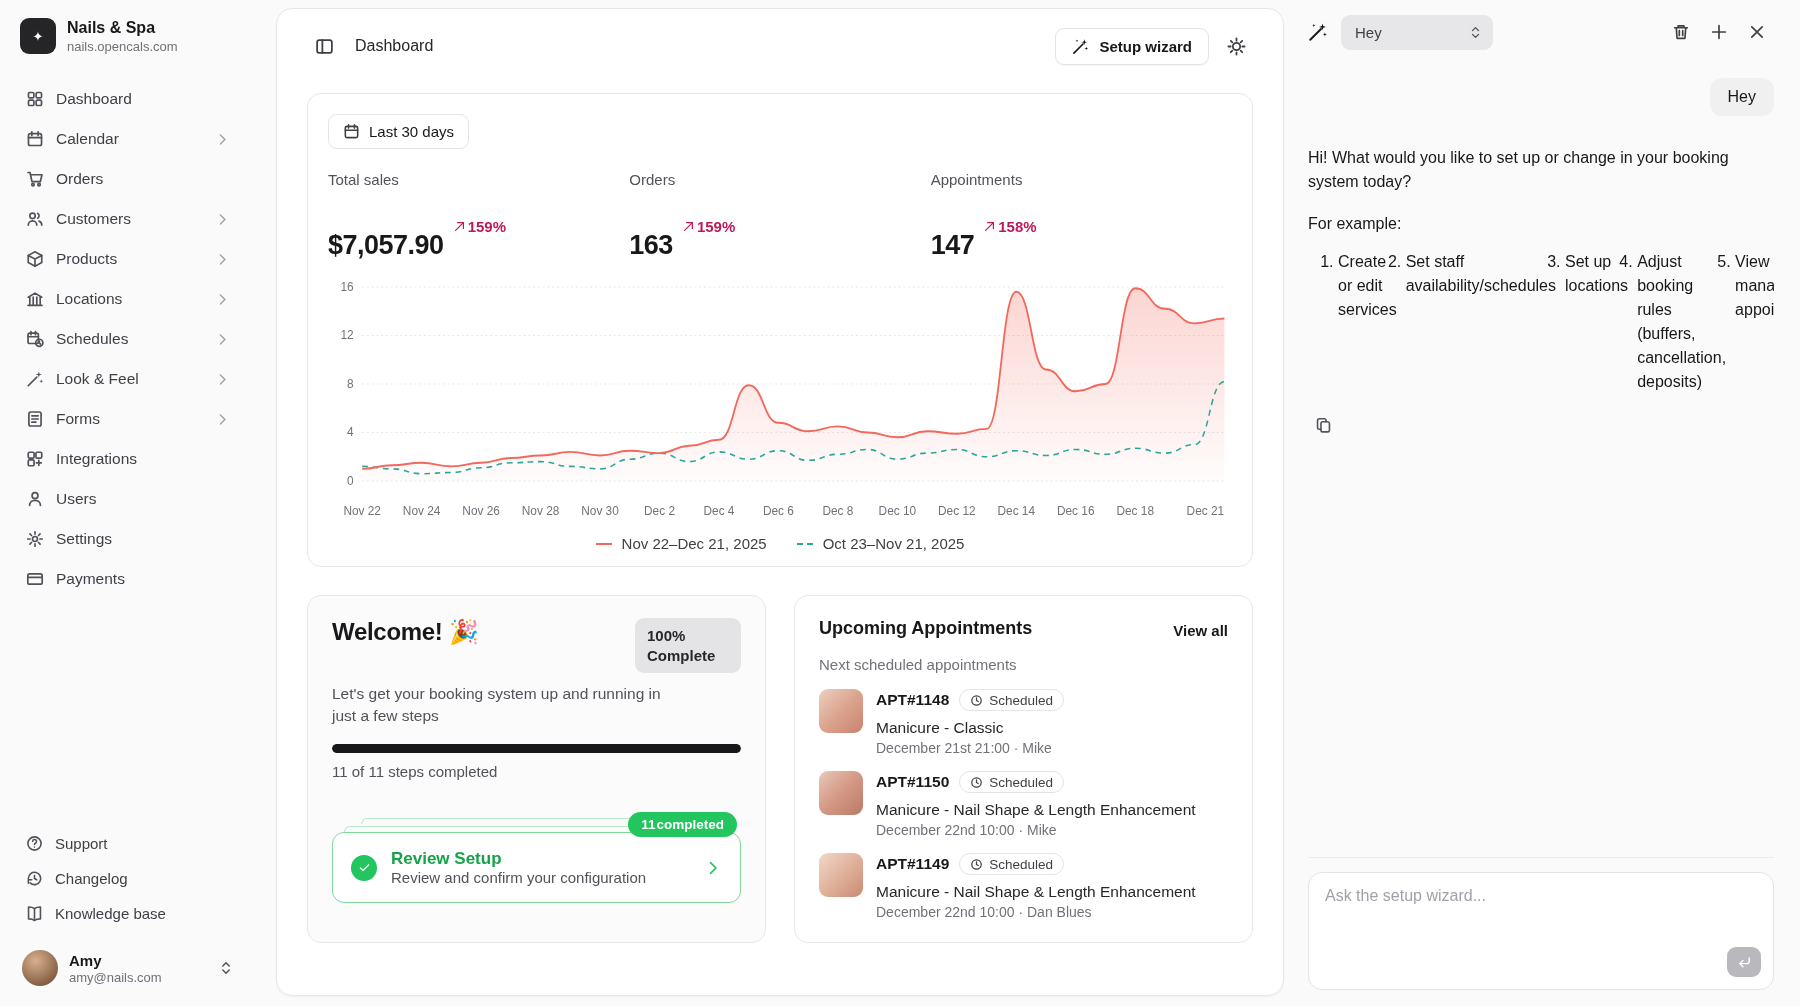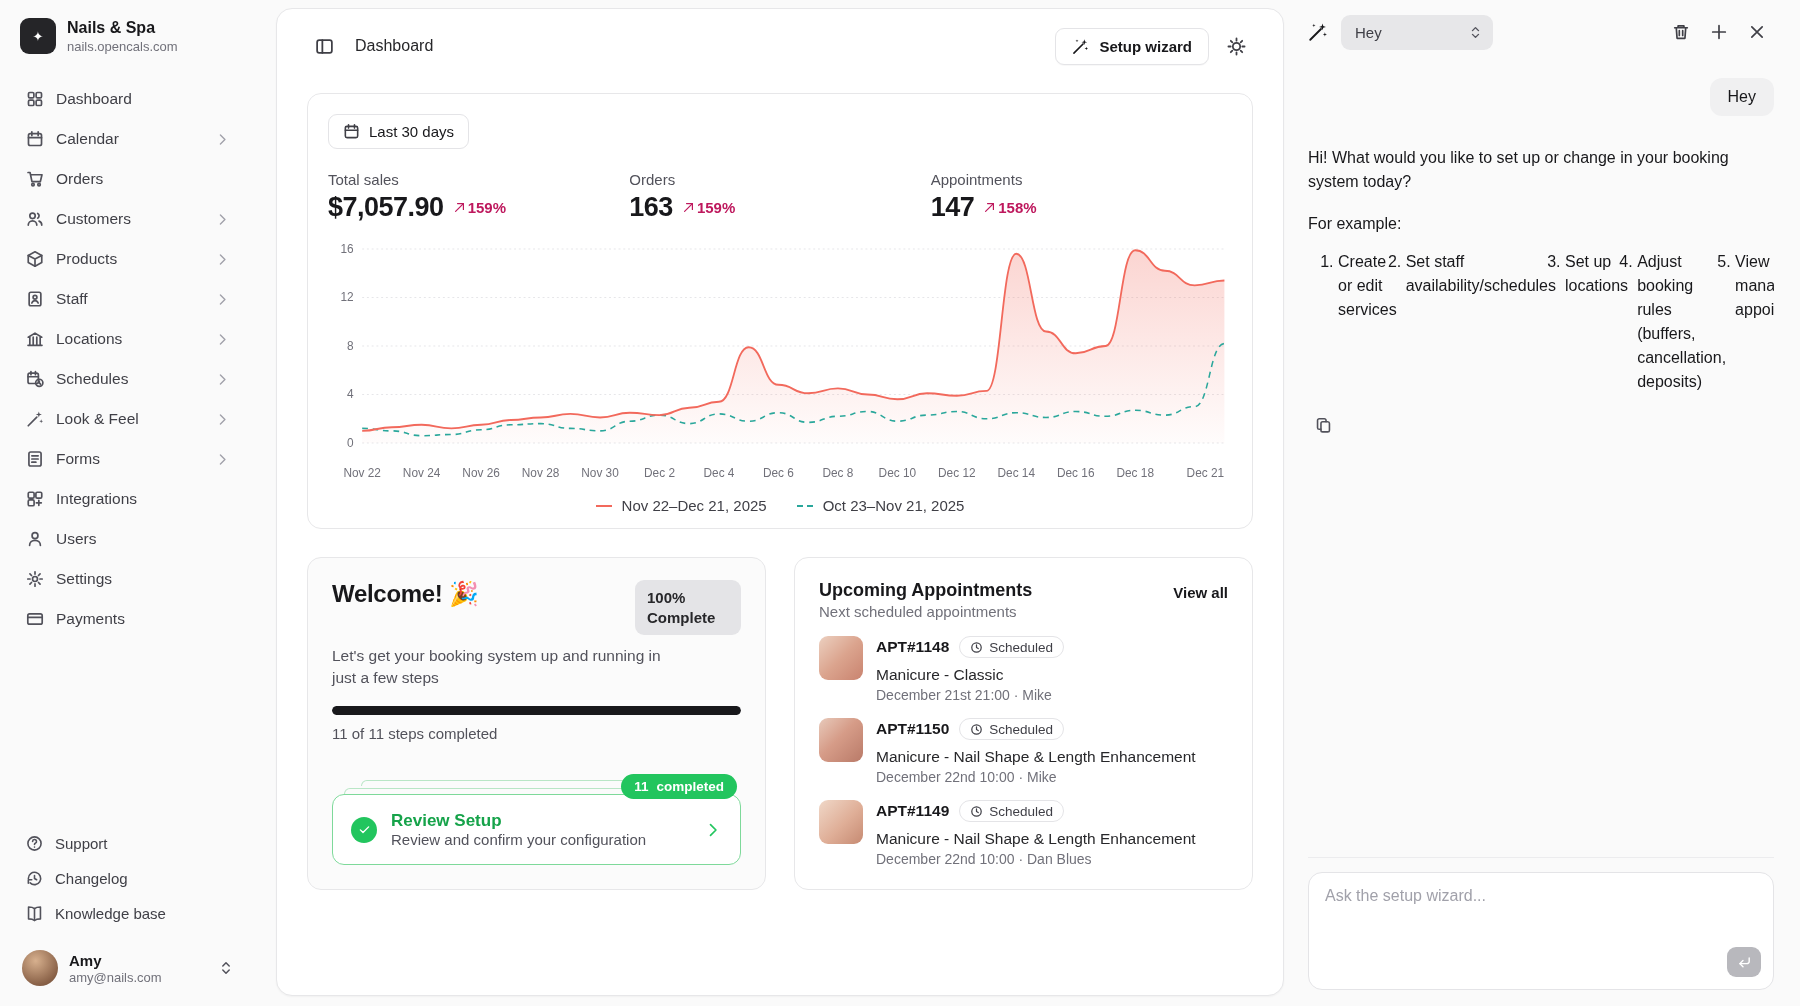--- a/index.html
+++ b/index.html
@@ -37,21 +37,21 @@
   .topbar-right{margin-left:auto;display:flex;align-items:center;gap:10px;}
   .btn-outline{display:inline-flex;align-items:center;gap:10px;border:1px solid #e4e4e7;background:#fff;border-radius:9px;padding:9px 16px;font-size:15px;font-weight:600;color:#18181b;cursor:pointer;box-shadow:0 1px 1px rgba(0,0,0,.03);font-family:inherit;}
   .btn-outline .ic{width:17px;height:17px;}
 
   .stats-card{border:1px solid #e7e7e9;border-radius:14px;margin-top:22px;padding:20px 20px 14px;}
   .range-btn{display:inline-flex;align-items:center;gap:9px;border:1px solid #e4e4e7;background:#fff;border-radius:9px;padding:8px 14px;font-size:15px;font-weight:500;cursor:pointer;font-family:inherit;color:#18181b;}
   .range-btn .ic{width:17px;height:17px;color:#3f3f46;}
   .stats-row{display:grid;grid-template-columns:1fr 1fr 1fr;margin-top:22px;}
   .stat-label{font-size:15px;color:#52525b;}
   .stat-value-row{display:flex;align-items:center;gap:9px;margin-top:4px;}
-  .stat-value{font-size:27px;font-weight:700;letter-spacing:-.5px;}
+  .stat-value{font-size:27px;font-weight:700;letter-spacing:-.5px;margin-top:38px;}
   .stat-delta{display:inline-flex;align-items:center;gap:2px;color:#be185d;font-size:15px;font-weight:600;}
   .stat-delta .ic{width:13px;height:13px;}
   .chart-wrap{margin-top:14px;}
   .grid{stroke:#e5e5e8;stroke-width:1;stroke-dasharray:2 3;}
   .ytick,.xtick{fill:#71717a;font-size:12.5px;font-family:"Liberation Sans","DejaVu Sans",sans-serif;}
   .legend{display:flex;justify-content:center;gap:30px;margin-top:8px;}
   .legend-item{display:flex;align-items:center;gap:10px;font-size:15px;color:#3f3f46;}
   .legend-swatch{width:16px;height:0;border-top-width:2.5px;}
 
   .bottom-row{display:flex;gap:28px;margin-top:28px;align-items:stretch;}
@@ -60,32 +60,32 @@
   .welcome-title{font-size:24px;font-weight:800;letter-spacing:-.3px;}
   .complete-badge{background:#e4e4e7;border-radius:9px;padding:8px 12px;font-size:15px;font-weight:600;width:106px;line-height:1.3;color:#27272a;}
   .welcome-desc{font-size:15.5px;color:#52525b;margin-top:10px;max-width:340px;line-height:1.4;}
   .progress-track{height:9px;background:#e4e4e7;border-radius:99px;margin-top:18px;overflow:hidden;}
   .progress-fill{height:100%;background:#18181b;border-radius:99px;width:0;}
   .steps-text{font-size:15px;color:#52525b;margin-top:10px;}
   .stack-wrap{position:relative;margin-top:38px;}
   .stack-line{border:1px solid #b9e6c6;border-bottom:none;border-radius:12px 12px 0 0;margin:0 auto;height:6px;}
   .s1{width:86%;}
   .s2{width:94%;margin-top:2px;}
-  .completed-badge{position:absolute;top:-6px;right:4px;background:#22c55e;color:#fff;font-size:13.5px;font-weight:600;border-radius:99px;padding:5px 13px;display:inline-flex;gap:8px;z-index:2;}
+  .completed-badge{position:absolute;top:-6px;right:4px;background:#22c55e;color:#fff;font-size:13.5px;font-weight:600;border-radius:99px;padding:5px 13px;display:inline-flex;gap:1px;z-index:2;}
   .review-card{position:relative;border:1px solid #7ed99a;background:#fff;border-radius:12px;padding:16px 18px;display:flex;align-items:center;gap:14px;cursor:pointer;}
   .check-circle{width:26px;height:26px;border-radius:50%;background:#22c55e;display:flex;align-items:center;justify-content:center;flex:none;color:#fff;}
   .check-circle .ic{width:15px;height:15px;}
   .review-title{color:#16a34a;font-size:17px;font-weight:700;}
   .review-desc{color:#52525b;font-size:15px;}
   .review-chev{margin-left:auto;color:#22c55e;width:18px;height:18px;}
 
   .appt-card{flex:1;border:1px solid #e7e7e9;border-radius:14px;background:#fff;padding:22px 24px;}
   .appt-head{display:flex;justify-content:space-between;align-items:flex-start;}
   .appt-title{font-size:18px;font-weight:700;}
-  .appt-sub{font-size:15px;color:#71717a;margin-top:2px;}
+  .appt-sub{font-size:15px;color:#71717a;margin-top:17px;}
   .view-all{font-size:15px;font-weight:600;cursor:pointer;margin-top:4px;}
   .appt-list{margin-top:16px;display:flex;flex-direction:column;gap:15px;}
   .appt-row{display:flex;gap:13px;cursor:pointer;}
   .thumb{width:44px;height:44px;border-radius:9px;flex:none;}
   .t0{background:linear-gradient(135deg,#ecd0c0,#dba48e 50%,#c9836f);}
   .t1{background:linear-gradient(135deg,#e8cabb,#d69c88 45%,#b97a68);}
   .t2{background:linear-gradient(135deg,#f0d8c8,#dfae97 55%,#c68a72);}
   .appt-top{display:flex;align-items:center;gap:10px;}
   .appt-id{font-size:15.5px;font-weight:700;}
   .badge{display:inline-flex;align-items:center;gap:6px;border:1px solid #e4e4e7;border-radius:99px;padding:2.5px 10px;font-size:13.5px;font-weight:500;color:#3f3f46;background:#fff;}
@@ -166,31 +166,20 @@
           <svg class="ic chev" viewBox="0 0 16 16" fill="none" stroke="currentColor" stroke-width="1.5" stroke-linecap="round" stroke-linejoin="round">
             <path d="M5.8 3.2 10.6 8l-4.8 4.8"></path>
           </svg>
         </div>
         <div class="nav-item">
           <svg class="ic" viewBox="0 0 16 16" fill="none" stroke="currentColor" stroke-width="1.5" stroke-linecap="round" stroke-linejoin="round">
             <path d="M8 1.6 14 4.8v6.4L8 14.4 2 11.2V4.8z"></path>
             <path d="M2 4.8l6 3.2 6-3.2M8 8v6.4"></path>
           </svg>
           <span>Products</span>
-          <svg class="ic chev" viewBox="0 0 16 16" fill="none" stroke="currentColor" stroke-width="1.5" stroke-linecap="round" stroke-linejoin="round">
-            <path d="M5.8 3.2 10.6 8l-4.8 4.8"></path>
-          </svg>
-        </div>
-        <div class="nav-item">
-          <svg class="ic" viewBox="0 0 16 16" fill="none" stroke="currentColor" stroke-width="1.5" stroke-linecap="round" stroke-linejoin="round">
-            <rect x="2.8" y="2" width="10.4" height="12" rx="1.6"></rect>
-            <circle cx="8" cy="6.4" r="1.7"></circle>
-            <path d="M5.2 11.6c.5-1.3 1.6-2.1 2.8-2.1s2.3.8 2.8 2.1"></path>
-          </svg>
-          <span>Staff</span>
           <svg class="ic chev" viewBox="0 0 16 16" fill="none" stroke="currentColor" stroke-width="1.5" stroke-linecap="round" stroke-linejoin="round">
             <path d="M5.8 3.2 10.6 8l-4.8 4.8"></path>
           </svg>
         </div>
         <div class="nav-item">
           <svg class="ic" viewBox="0 0 16 16" fill="none" stroke="currentColor" stroke-width="1.5" stroke-linecap="round" stroke-linejoin="round">
             <path d="M2 6.4 8 2.8l6 3.6M3.4 6.4v6.2M6.4 6.4v6.2M9.6 6.4v6.2M12.6 6.4v6.2M1.8 13.6h12.4"></path>
           </svg>
           <span>Locations</span>
           <svg class="ic chev" viewBox="0 0 16 16" fill="none" stroke="currentColor" stroke-width="1.5" stroke-linecap="round" stroke-linejoin="round">

